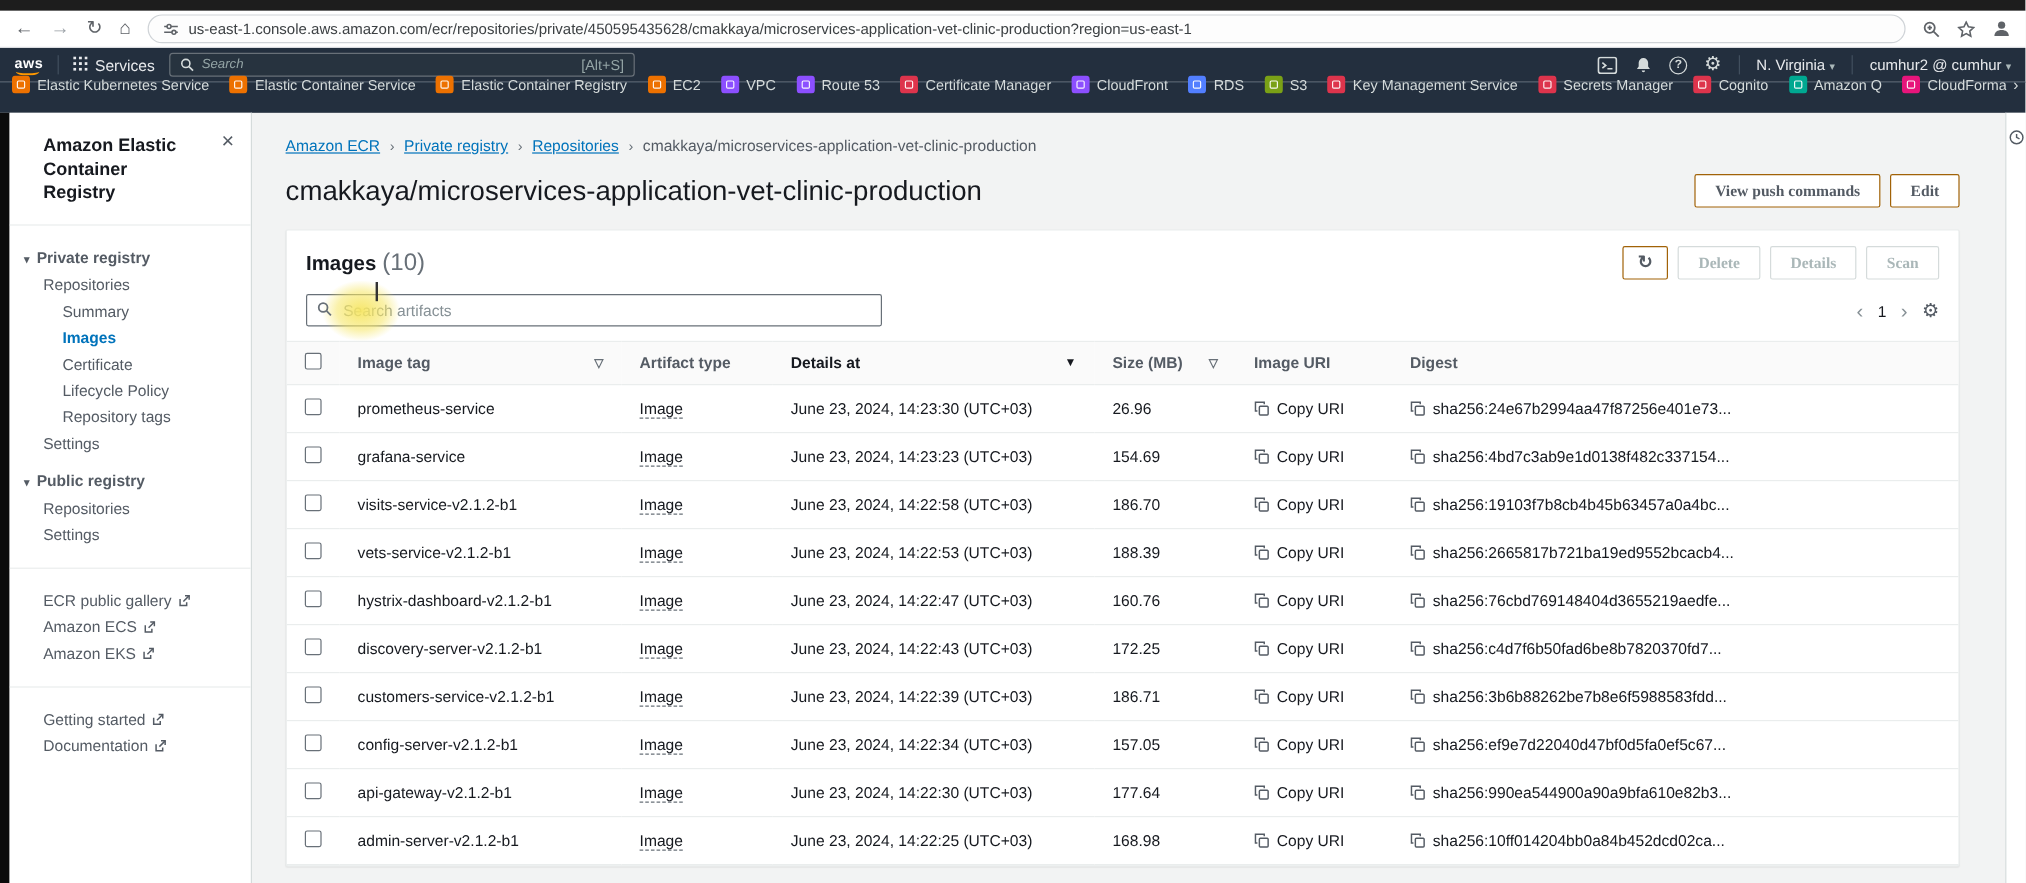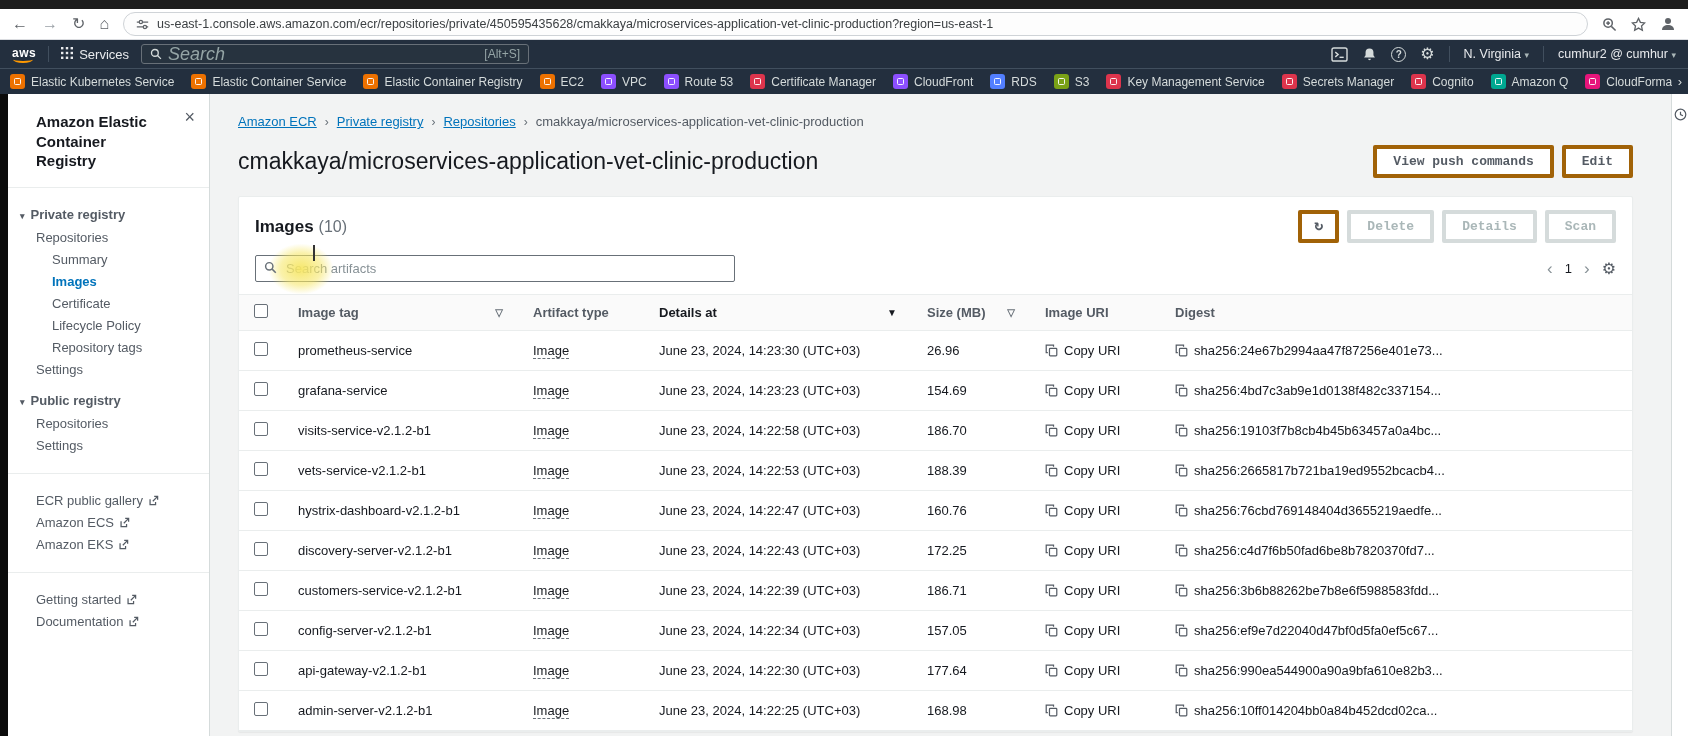--- a/index.html
+++ b/index.html
@@ -15,30 +15,30 @@
   .browser-right { display: flex; align-items: center; gap: 14px; }
   svg.sicon { display: block; }
 
   
   .awsnav { height: 28px; background: #232f3e; display: flex; align-items: center; padding: 0 12px; gap: 12px; color: #ffffff; }
   .awslogo { font-weight: bold; font-size: 12px; letter-spacing: .5px; position: relative; padding-bottom: 3px; }
   .awslogo::after { content: ""; position: absolute; left: 1px; right: 3px; bottom: 0; height: 5px; border-bottom: 2px solid #ff9900; border-radius: 0 0 60% 60%; }
   .navdiv { width: 1px; height: 16px; background: #414f5e; }
   .services { display: flex; gap: 6px; font-size: 13px; color: #e8eaed; }
   .nav-search { width: 388px; height: 20px; border: 1px solid #687078; border-radius: 3px; background: #27333f; display: flex; align-items: center; padding: 0 8px; gap: 6px; color: #95a5a6; }
-  .nav-search .ph { font-size: 18px; font-style: italic; flex: 1; }
+  .nav-search .ph { font-size: 11px; font-style: italic; flex: 1; }
   .nav-search .kbd { font-size: 12px; color: #95a5a6; }
   .awsnav .right { margin-left: auto; display: flex; align-items: center; gap: 14px; color: #d5dbdb; }
   .awsnav .right .lbl { font-size: 12.5px; color: #e8eaed; }
   .caret { font-size: 9px; color: #aab7b8; }
   .qmark { width: 15px; height: 15px; border: 1.4px solid #d5dbdb; border-radius: 50%; font-size: 10px; display: flex; align-items: center; justify-content: center; color: #d5dbdb; font-weight: bold; }
   .gearchar { font-size: 16px; color: #d5dbdb; line-height: 1; }
 
   
-  .favbar { height: 26px; background: #232f3e; border-top: 1px solid #414f5e; display: flex; align-items: center; padding: 0 0 0 10px; color: #d5dbdb; }
+  .favbar { height: 26px; background: #232f3e; border-top: 1px solid #414f5e; display: flex; align-items: flex-end; padding: 0 0 16px 10px; color: #d5dbdb; }
   .favitems { display: flex; align-items: center; gap: 17px; overflow: hidden; white-space: nowrap; flex: 1; }
   .favitem { display: flex; align-items: center; gap: 6px; font-size: 12px; flex: none; cursor: pointer; }
   .favicon { width: 15px; height: 15px; border-radius: 3px; display: flex; align-items: center; justify-content: center; flex: none; }
   .favicon span { width: 7px; height: 7px; border: 1.2px solid rgba(255,255,255,.92); border-radius: 1.5px; display: block; }
   .favmore { flex: none; padding: 0 6px; color: #d5dbdb; font-size: 13px; }
 
   
   .page { display: flex; height: 642px; }
   .left-strip { width: 8px; background: #0b0b0b; flex: none; }
   .sidebar { width: 202px; background: #ffffff; border-right: 1px solid #d5dbdb; flex: none; padding-top: 18px; position: relative; overflow: hidden; }
@@ -56,28 +56,28 @@
   .extsvg { color: #545b64; }
 
   .main { flex: 1; padding: 20px 38px 0 28px; overflow: hidden; }
   .crumbs { font-size: 13px; display: flex; align-items: center; gap: 8px; white-space: nowrap; }
   .crumbs a { color: #0073bb; text-decoration: underline; cursor: pointer; }
   .crumbs .sep { color: #687078; font-size: 12px; }
   .crumbs .cur { color: #545b64; }
   .title-row { display: flex; align-items: center; margin-top: 16px; }
   h1.repo { font-size: 23px; font-weight: 500; color: #16191f; }
   .actions { margin-left: auto; display: flex; gap: 8px; }
-  .btn { border: 4px solid #a16207; background: #fff; color: #545b64; font-weight: bold; font-size: 13px; padding: 5px 16px; border-radius: 2px; font-family: Liberation Mono, monospace; cursor: pointer; white-space: nowrap; }
+  .btn { border: 1px solid #a16207; background: #fff; color: #545b64; font-weight: bold; font-size: 13px; padding: 5px 16px; border-radius: 2px; font-family: Liberation Serif, serif; cursor: pointer; white-space: nowrap; }
   .btn.disabled { border-color: #d5dbdb; color: #aab7b8; }
   .btn.iconbtn { padding: 3px 12px; font-size: 15px; line-height: 1.2; }
 
   .card { background: #fff; border: 1px solid #eaeded; border-radius: 2px; box-shadow: 0 1px 1px rgba(0,0,0,.05); margin-top: 18px; }
   .card-head { display: flex; align-items: center; padding: 13px 16px 10px 16px; }
   .card-head h2 { font-size: 17px; font-weight: bold; }
-  .card-head .count { color: #687078; font-weight: normal; font-size: 16px; margin-left: 5px; text-align: center; }
+  .card-head .count { color: #687078; font-weight: normal; font-size: 20px; margin-left: 5px; text-align: center; }
   .head-actions { margin-left: auto; display: flex; gap: 8px; }
 
   .search-row { display: flex; align-items: flex-start; padding: 2px 16px 0 16px; position: relative; }
   .search-box { position: relative; width: 480px; }
   .search-box input { width: 100%; height: 27px; border: 1px solid #687078; border-radius: 2px; padding: 0 10px 0 30px; font-size: 13px; font-family: inherit; color: #16191f; background: transparent; position: relative; }
   .search-box input::placeholder { color: #879196; }
   .search-mag { position: absolute; left: 9px; top: 6px; color: #687078; z-index: 2; }
   .click-glow { position: absolute; left: 14px; top: -11px; width: 64px; height: 50px; background: radial-gradient(ellipse at center, rgba(246,230,100,.95) 0%, rgba(246,230,100,.55) 45%, rgba(246,230,100,0) 72%); pointer-events: none; z-index: 1; }
   .ibeam { position: absolute; left: 44px; top: 1px; width: 1.5px; height: 16px; background: #333; z-index: 2; }
   .pager { margin-left: auto; display: flex; align-items: center; gap: 12px; color: #545b64; padding-top: 4px; }

